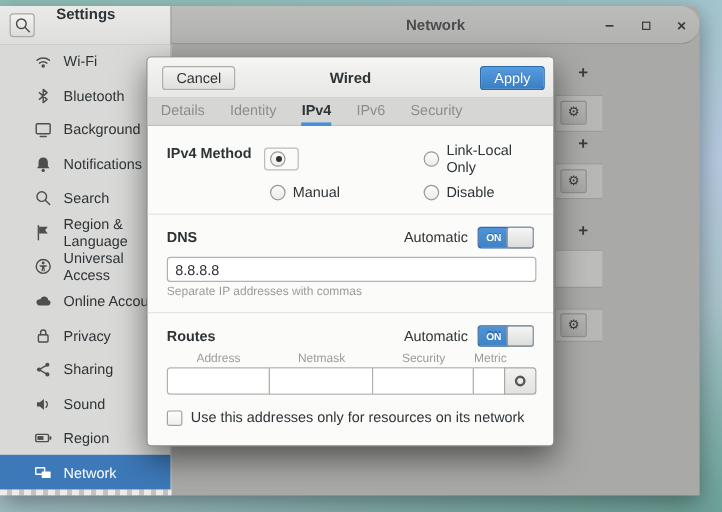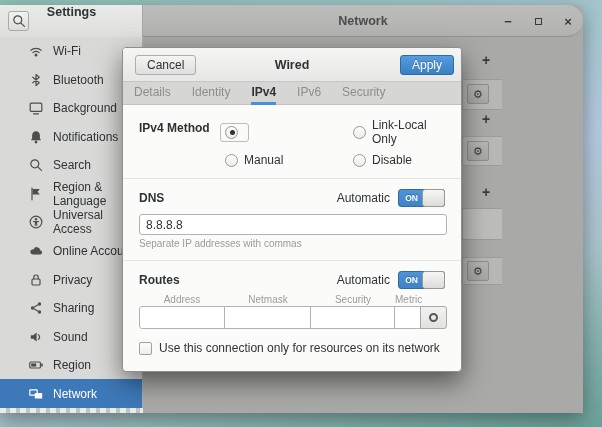--- a/index.html
+++ b/index.html
@@ -327,19 +327,19 @@
           <input class="route-cell" type="text" value="" style="">
           <input class="route-cell" type="text" value="" style="">
           <button class="route-remove">
             <span class="donut"></span>
           </button>
         </div>
       </div>
 
       <div class="check-row">
         <span class="checkbox"></span>
-        <span>Use this connection only for resources on its network</span>
+        <span>Use this addresses only for resources on its network</span>
       </div>
 
     </div>
   </div>
 
 </div>
 
 </body></html>

